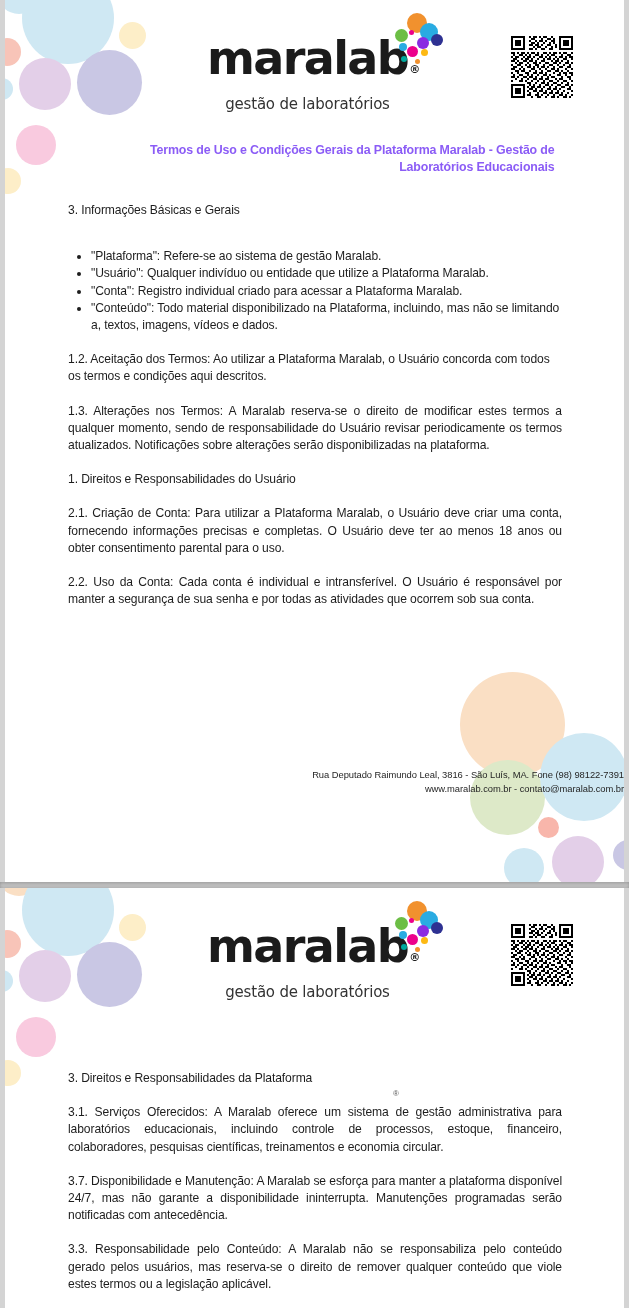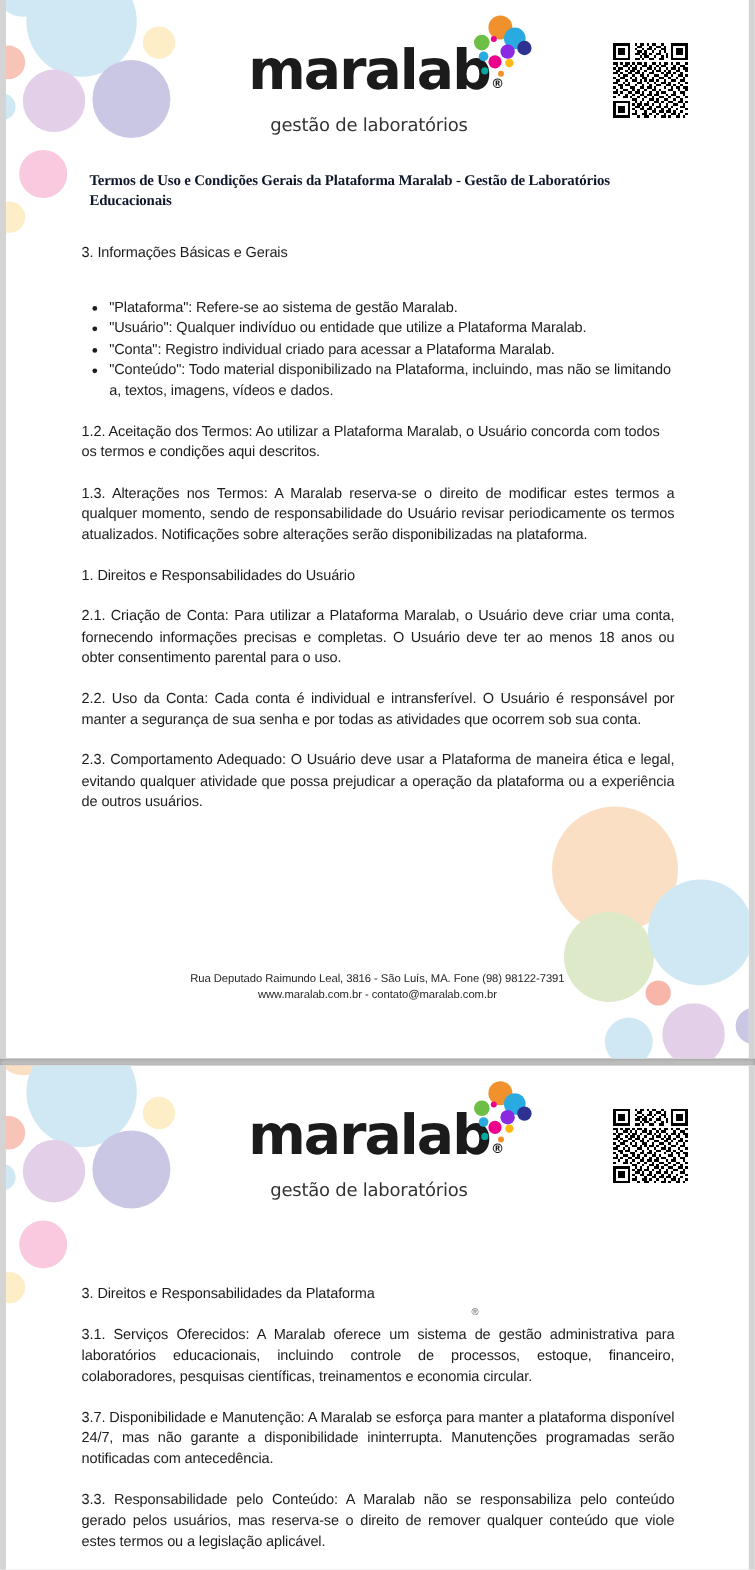--- a/index.html
+++ b/index.html
@@ -96,28 +96,27 @@
     width: 66px;
     height: 66px;
     background: #ffffff;
   }
   .qr svg { display: block; }
 
   
   .doc-title {
     margin: 0 auto;
     width: 480px;
-    text-align: left;
+    text-align: right;
     font-weight: 700;
     font-size: 12.4px;
     line-height: 17px;
-    color: #0f172a;
+    color: #8b5cf6;
     letter-spacing: -0.15px;
     padding-top: 2px;
-    font-family: Liberation Serif, serif;
   }
 
   .body-block {
     padding: 0 62px 0 63px;
     color: #1d1d1d;
   }
   .para {
     font-size: 12.1px;
     line-height: 17.2px;
     margin: 0;
@@ -142,22 +141,22 @@
   .reg-artifact {
     position: absolute;
     left: 325px;
     font-size: 8px;
     color: #5a5a5a;
   }
 
   .footer {
     position: absolute;
     left: 0; right: 0;
-    top: 808px;
-    text-align: center;
+    top: 768px;
+    text-align: right;
     font-size: 9.4px;
     line-height: 14px;
     color: #262626;
     letter-spacing: -0.05px;
     z-index: 3;
   }
 </style>
 </head>
 <body>
 
@@ -498,21 +497,20 @@
         <p class="para">1.2. Aceitação dos Termos: Ao utilizar a Plataforma Maralab, o Usuário concorda com todos os termos e condições aqui descritos.</p>
         <div class="sp"></div>
         <p class="para jst">1.3. Alterações nos Termos: A Maralab reserva-se o direito de modificar estes termos a qualquer momento, sendo de responsabilidade do Usuário revisar periodicamente os termos atualizados. Notificações sobre alterações serão disponibilizadas na plataforma.</p>
         <div class="sp"></div>
         <p class="para">1. Direitos e Responsabilidades do Usuário</p>
         <div class="sp"></div>
         <p class="para jst">2.1. Criação de Conta: Para utilizar a Plataforma Maralab, o Usuário deve criar uma conta, fornecendo informações precisas e completas. O Usuário deve ter ao menos 18 anos ou obter consentimento parental para o uso.</p>
         <div class="sp"></div>
         <p class="para jst">2.2. Uso da Conta: Cada conta é individual e intransferível. O Usuário é responsável por manter a segurança de sua senha e por todas as atividades que ocorrem sob sua conta.</p>
         <div class="sp"></div>
-        <p class="para jst">2.3. Comportamento Adequado: O Usuário deve usar a Plataforma de maneira ética e legal, evitando qualquer atividade que possa prejudicar a operação da plataforma ou a experiência de outros usuários.</p>
       </div>
 
       <div class="footer">
         <div>Rua Deputado Raimundo Leal, 3816 - São Luís, MA. Fone  (98) 98122-7391</div>
         <div>www.maralab.com.br - contato@maralab.com.br</div>
       </div>
 
     </div>
   </div>
 

